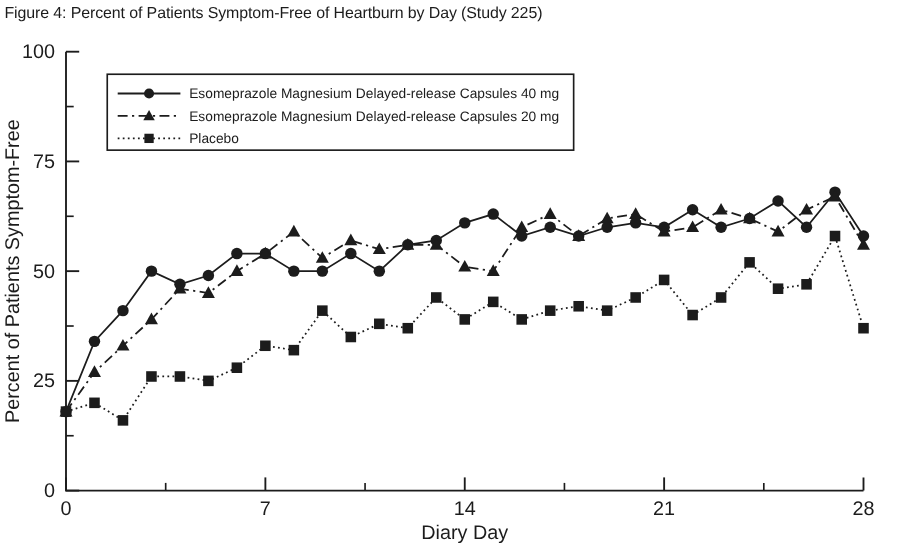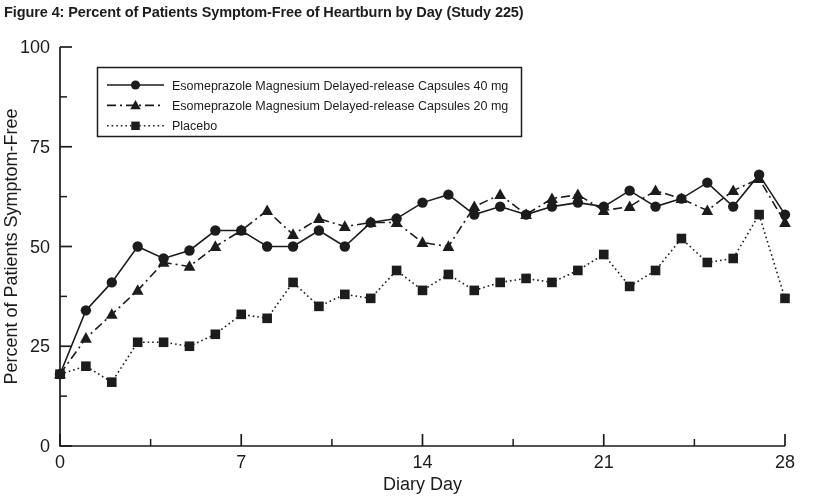--- a/index.html
+++ b/index.html
@@ -5,21 +5,21 @@
   html,body{margin:0;padding:0;background:#ffffff;}
   .page{
     position:relative;
     width:829px;height:503px;
     background:#ffffff;
     font-family:"Liberation Sans", sans-serif;
     overflow:hidden;
   }
   .figure-title{
     position:absolute;top:4px;left:4px;
-    font-size:14.5px;font-weight:bold;color:#1c1c1c;
+    font-size:14.5px;font-weight:normal;color:#1c1c1c;
     letter-spacing:-0.1px;white-space:nowrap;
   }
   svg{position:absolute;top:0;left:0;}
   svg text{font-family:"Liberation Sans", sans-serif;fill:#1c1c1c;}
 </style>
 </head>
 <body>
 
 <div class="page">
   <div class="figure-title">Figure 4: Percent of Patients Symptom-Free of Heartburn by Day (Study 225)</div>

